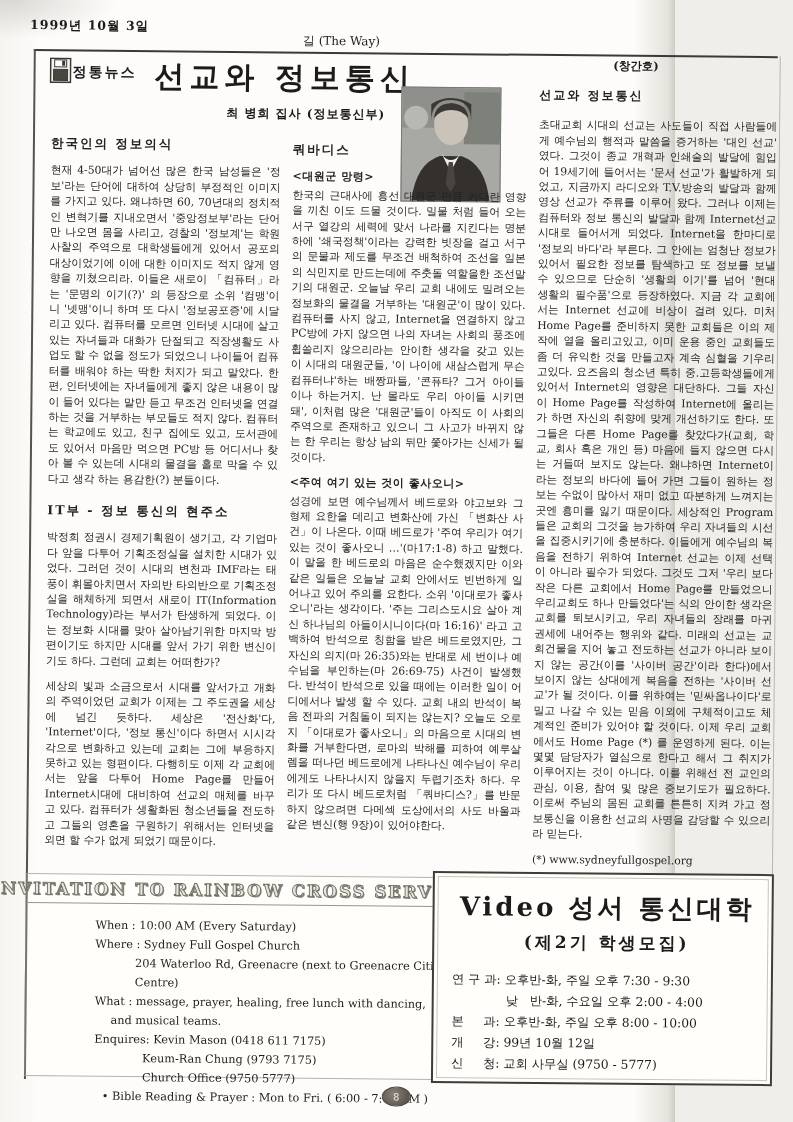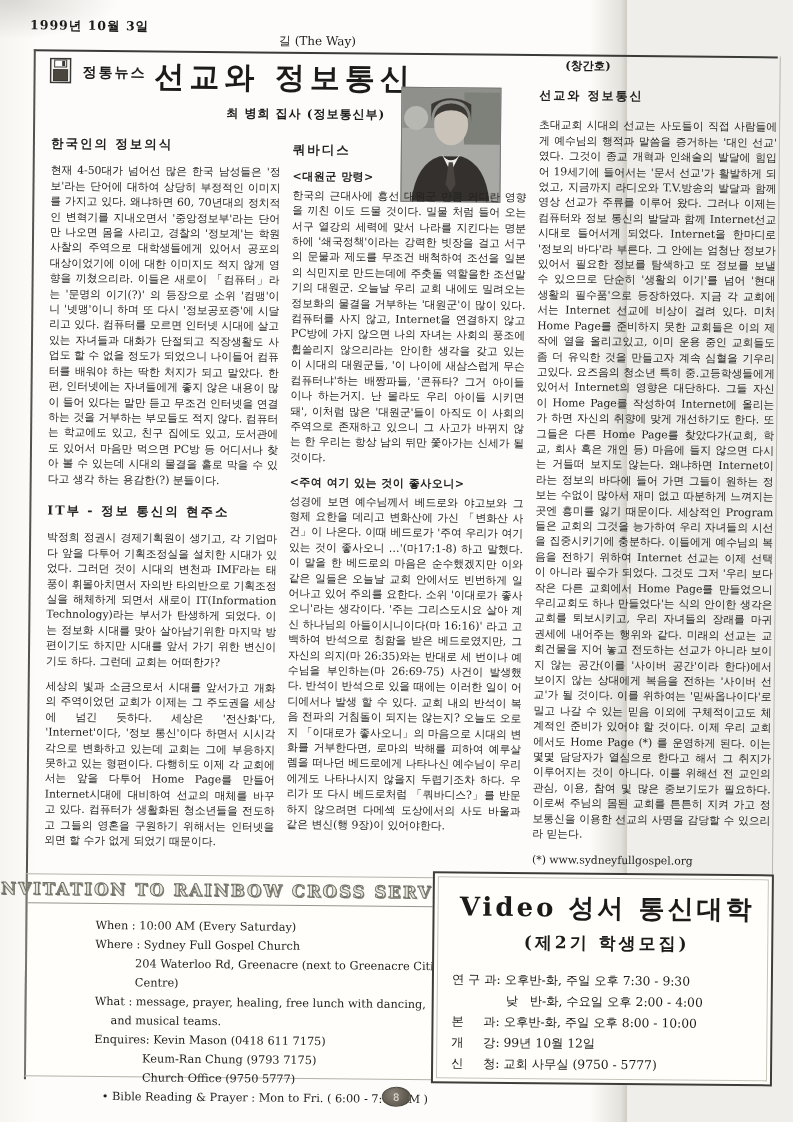--- a/index.html
+++ b/index.html
@@ -5,35 +5,36 @@
   html,body{margin:0;padding:0;}
   body{
     width:793px;height:1122px;overflow:hidden;
     background:#efeeea;
     font-family:"DejaVu Serif","Liberation Serif",serif;
     color:#1c1b19;
   }
   .page{
     position:relative;width:627px;height:1122px;
     background:linear-gradient(90deg,#f6f5f1 0%,#fdfcfa 6%,#fdfcfa 94%,#e4e2dc 99%,#cfccc5 100%);
+    padding-left:48px;
   }
   .sheet{
     position:absolute;inset:0;
     transform:rotate(0.55deg);transform-origin:50% 40%;
   }
   .abs{position:absolute;}
   .date{left:26px;top:20px;font-size:12.5px;font-weight:bold;letter-spacing:1px;}
   .masthead{left:0;top:33px;width:100%;text-align:center;font-size:12px;}
   .toprule{left:30px;top:52px;width:744px;border-top:2px solid #3a3a38;}
   .edition{right:20px;top:56px;font-size:11.5px;font-weight:bold;margin-left:48px;}
   .frame{
     left:30px;top:52px;width:744px;height:1030px;
     border-left:2px solid #55534e;border-right:1px solid #b9b6ae;
   }
-  .sectiontag{left:46px;top:60px;display:flex;align-items:center;gap:11px;}
+  .sectiontag{left:46px;top:60px;display:flex;align-items:center;gap:1px;}
   .sectiontag .lbl{font-size:14px;font-weight:bold;letter-spacing:2px;}
   .title{left:146px;top:58px;width:270px;text-align:center;
     font-size:30px;font-weight:bold;letter-spacing:5px;}
   .byline{left:190px;top:106px;width:225px;text-align:center;
     font-size:12px;font-weight:bold;letter-spacing:1px;}
   .photo{left:398px;top:86px;width:98px;height:113px;border:1px solid #777;
     background:#9a9a98;overflow:hidden;}
   .col{font-size:10.8px;line-height:15.4px;text-align:justify;color:#23221f;}
   .col p{margin:0 0 10px 0;}
   .col h3{margin:0 0 12px 0;font-size:12.5px;letter-spacing:2px;}

